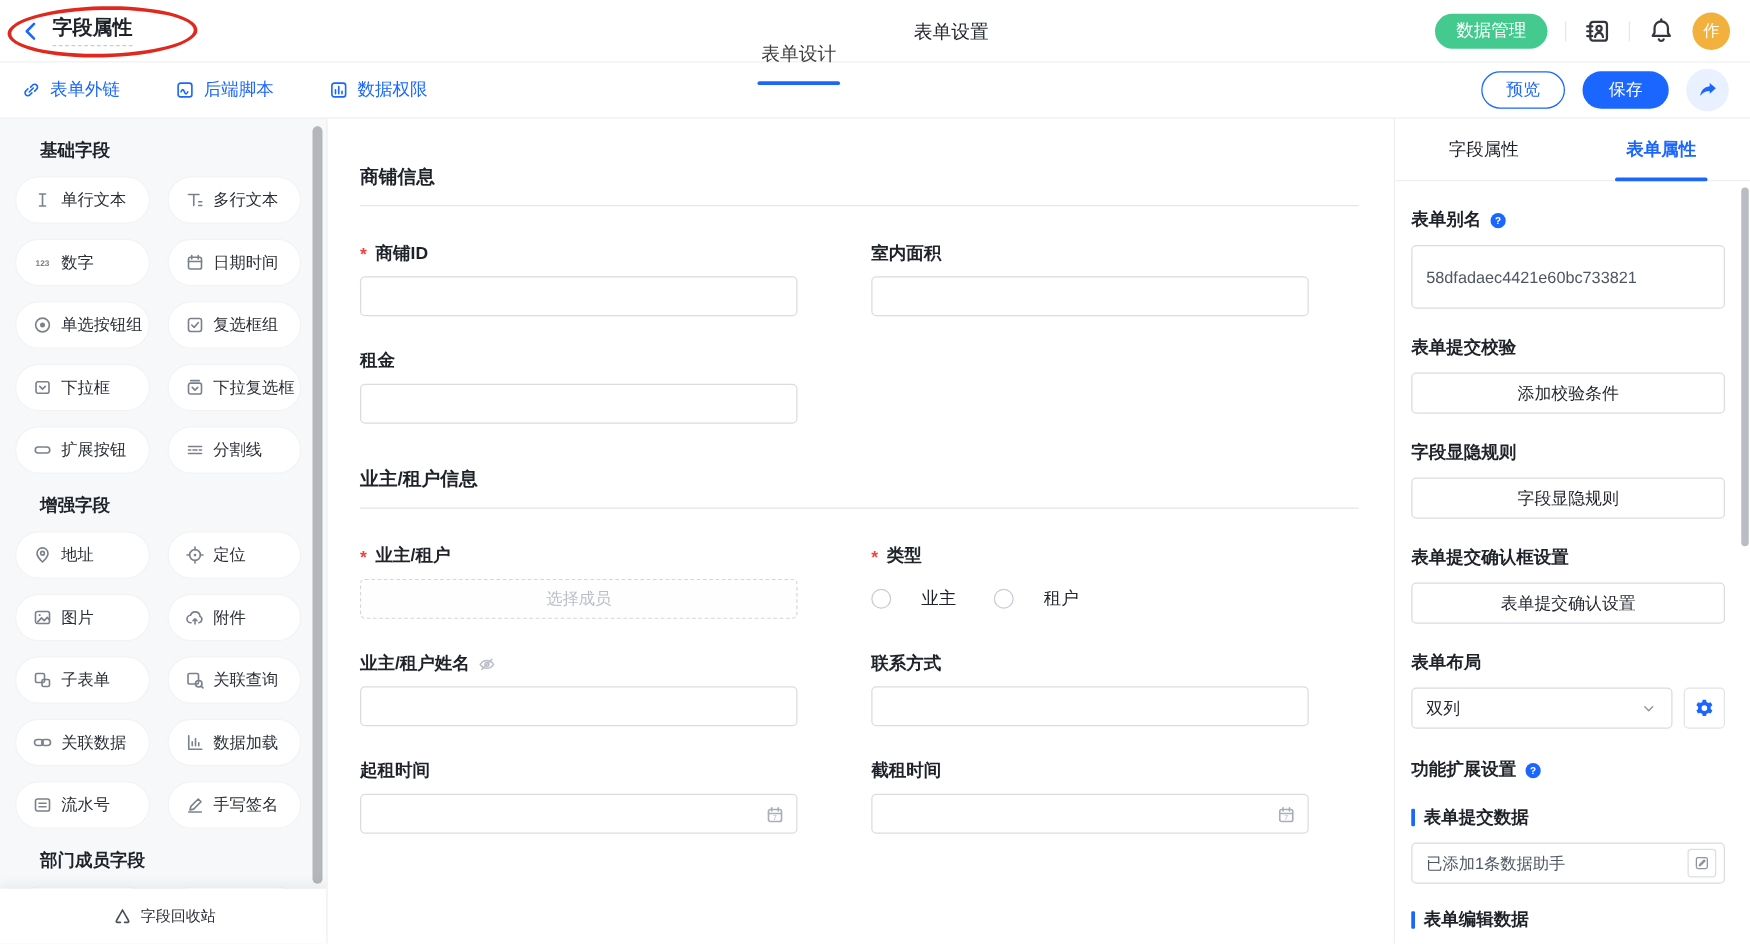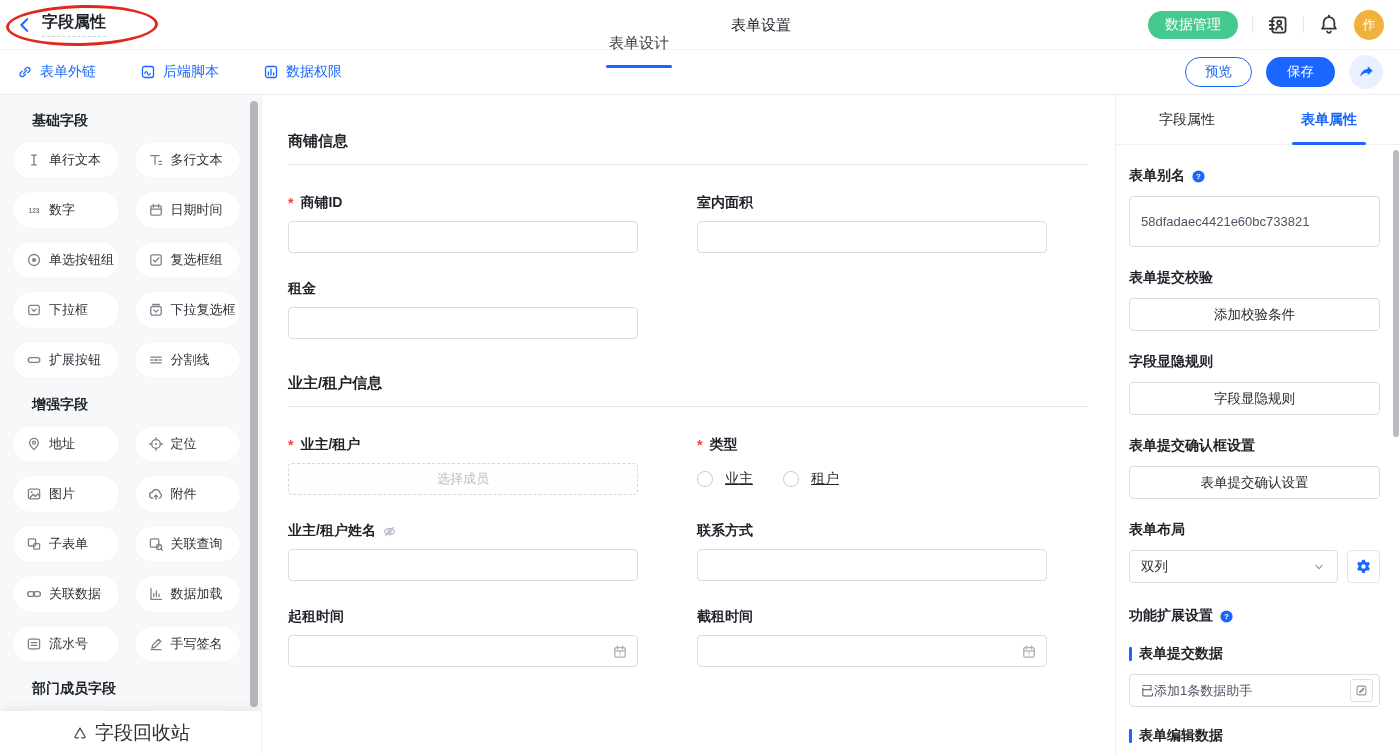--- a/index.html
+++ b/index.html
@@ -51,37 +51,37 @@
     border-right:1px solid #eeeff1; overflow:hidden; padding-bottom:44px; }
   .sb-title { font-size:14px; font-weight:bold; color:#1f2329; margin:17px 0 11px 32px; }
   .sb-grid { display:grid; grid-template-columns:1fr 1fr; gap:12px 14px; padding:0 20px 0 12px; }
   .pill { height:38px; background:#fff; border:1px solid #f2f3f5; border-radius:19px;
     display:flex; align-items:center; gap:7px; padding:0 8px 0 13px; font-size:13px; color:#2b2f36;
     cursor:grab; white-space:nowrap; overflow:hidden; }
   .pill .pi { width:16px; height:16px; flex:0 0 16px; color:#7a818c; display:flex; }
   .sb-scroll { position:absolute; right:3px; top:6px; width:8px; height:606px; border-radius:4px; background:#b4b6ba; }
   .recycle-bar { position:absolute; left:0; bottom:0; width:262px; height:44px; background:#fff;
     box-shadow:0 -3px 10px rgba(31,35,41,.07); display:flex; align-items:center; justify-content:center;
-    gap:7px; font-size:19px; color:#2b2f36; cursor:pointer; z-index:2; }
+    gap:7px; font-size:12px; color:#2b2f36; cursor:pointer; z-index:2; }
   .recycle-bar .ic { width:16px; height:16px; color:#4a4f59; display:flex; }
 
   
   .canvas { flex:1; background:#fff; padding:37px 28px 0 26px; overflow:hidden; }
   .c-section-title { font-size:15px; font-weight:bold; color:#1f2329; padding-bottom:13px;
     border-bottom:1px solid #e5e6eb; }
   .c-grid { display:grid; grid-template-columns:350px 350px; column-gap:59px; margin-top:29px; }
   .c-field { margin-bottom:27px; }
   .c-label { font-size:14px; font-weight:bold; color:#1f2329; margin-bottom:9px; display:flex; align-items:center; gap:6px; }
   .req::before { content:"*"; color:#f53f3f; margin-right:1px; font-weight:bold; }
   .c-input { height:32px; border:1px solid #d9dce3; border-radius:4px; background:#fff; position:relative; }
   .c-input.date .cal { position:absolute; right:9px; top:8px; width:16px; height:16px; color:#a9aeb8; display:flex; }
   .member-btn { height:32px; border:1px dashed #d4d7de; border-radius:4px; background:#fefefe;
     display:flex; align-items:center; justify-content:center; font-size:13px; color:#b9bec8; cursor:pointer; }
   .radio-row { display:flex; align-items:center; gap:30px; height:32px; }
-  .radio-opt { display:flex; align-items:center; gap:12px; font-size:14px; color:#1f2329; cursor:pointer;text-decoration:underline; }
+  .radio-opt { display:flex; align-items:center; gap:24px; font-size:14px; color:#1f2329; cursor:pointer; }
   .radio-circle { width:16px; height:16px; border-radius:50%; border:1px solid #c9ccd4; background:#fff; }
   .eye { width:15px; height:15px; color:#b9bec8; display:flex; }
   .sec2 { margin-top:8px; }
 
   
   .panel { width:285px; flex:0 0 285px; border-left:1px solid #f0f0f2; position:relative; background:#fff; overflow:hidden; }
   .p-tabs { height:50px; display:flex; border-bottom:1px solid #f0f0f2; }
   .p-tab { flex:1; display:flex; align-items:center; justify-content:center; font-size:14px; color:#1f2329;
     position:relative; cursor:pointer; }
   .p-tab.active { color:#1a66ff; font-weight:bold; }

